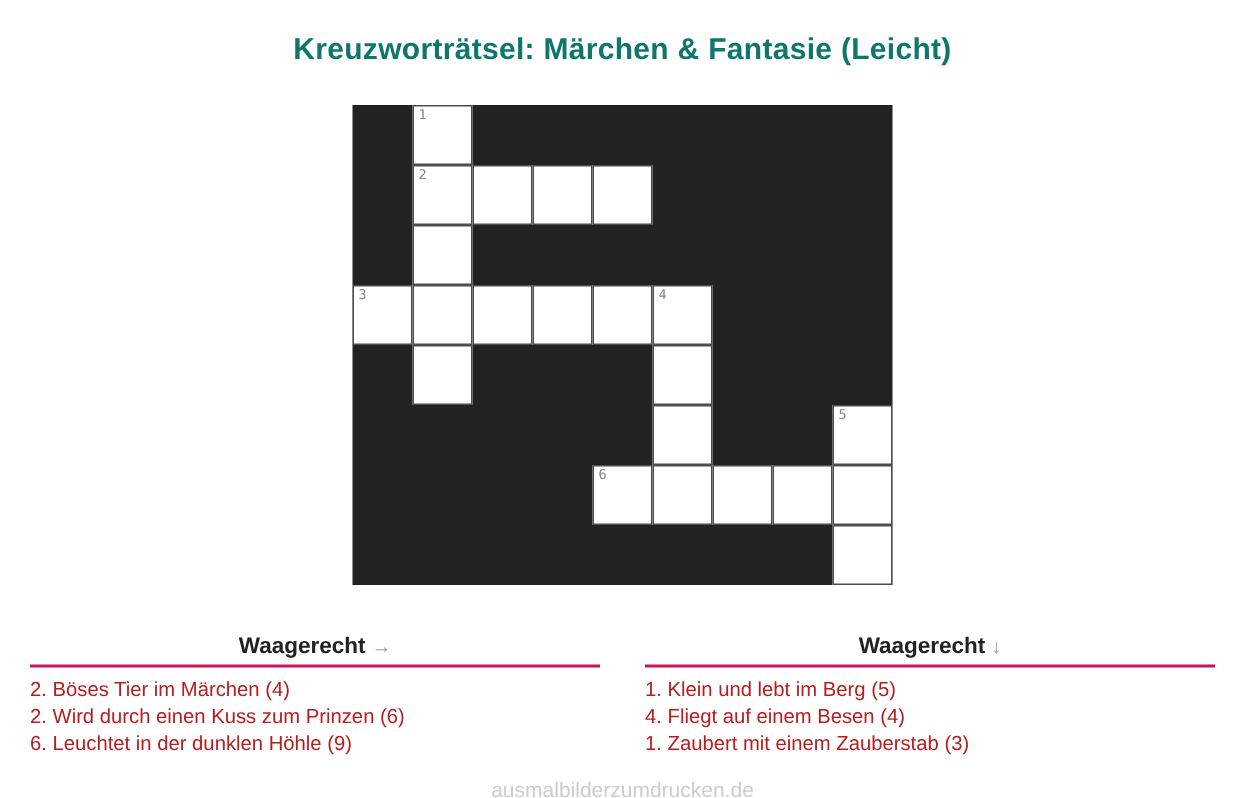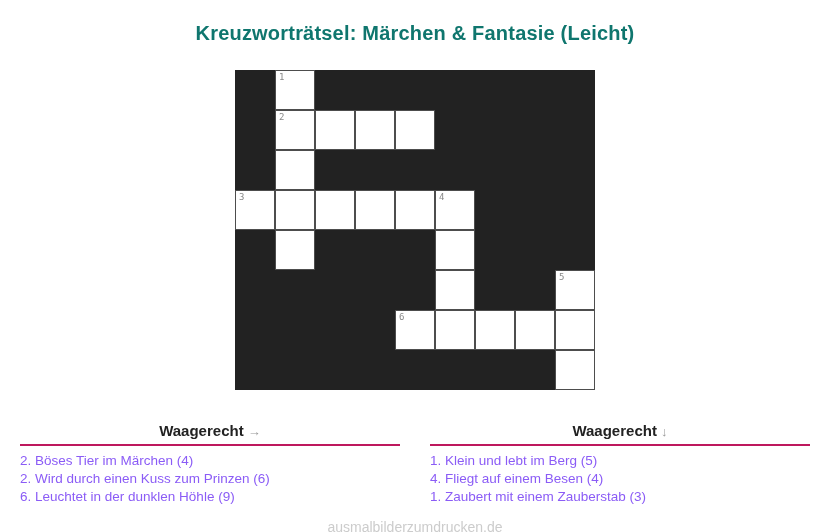--- a/index.html
+++ b/index.html
@@ -61,21 +61,21 @@
     color: #999999;
   }
   .clue-list {
     list-style: none;
     margin: 6px 0 0 0;
     padding: 0;
   }
   .clue-list li {
     font-size: 13.5px;
     line-height: 18px;
-    color: #8b5cf6;
+    color: #b91c1c;
   }
   .footer {
     margin-top: 13px;
     text-align: center;
     font-size: 14px;
     color: #cccccc;
   }
 </style>
 </head>
 <body>

